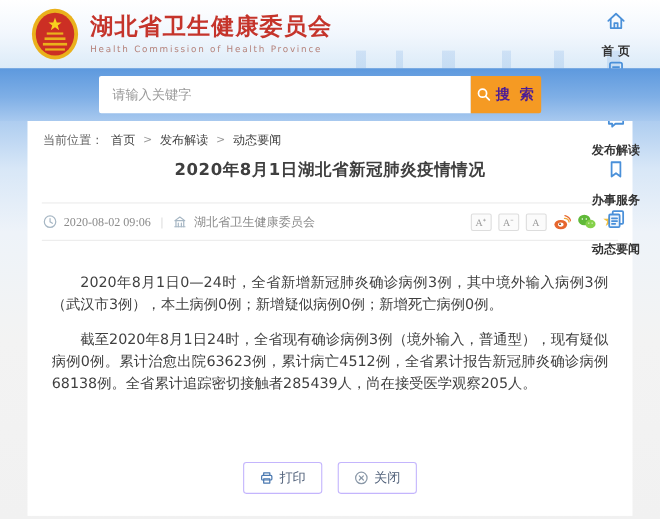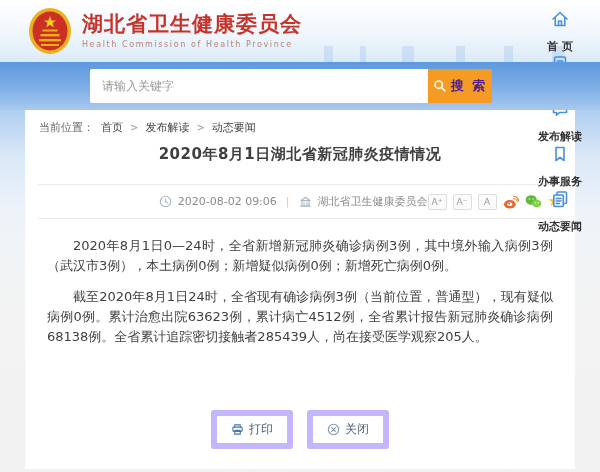--- a/index.html
+++ b/index.html
@@ -64,42 +64,42 @@
   }
   .breadcrumb .crumb { color:#444; cursor:pointer; }
   .breadcrumb .sep { color:#999; font-size:10px; }
   .article-title {
     margin-top:10px; text-align:center; font-size:15px; font-weight:600;
     color:#3f3f3f; letter-spacing:.5px;
   }
   .divider { border:none; border-top:1px solid #ececec; margin:0 13px; }
   .divider.d1 { margin-top:20px; }
   .meta-row {
-    display:flex; align-items:center; justify-content:flex-end;
-    padding:0 14px; height:33px; font-size:11px; color:#8a8a8a;
+    display:flex; align-items:center; justify-content:space-between;
+    padding:0 14px; height:33px; font-size:11px; color:#8a8a8a;font-family:Liberation Serif, serif;
   }
   .meta-left { display:flex; align-items:center; gap:6px; }
   .meta-pipe { color:#ccc; margin:0 3px; }
   .meta-right { display:flex; align-items:center; gap:6px; }
   .font-btn {
     width:19px; height:16px; border:1px solid #ddd; background:#fbfbfb;
     font-size:9px; color:#999; display:flex; align-items:center; justify-content:center;
     border-radius:2px; cursor:pointer;
   }
   .share-icon { cursor:pointer; display:flex; align-items:center; }
   .star-glyph { color:#f2c041; font-size:15px; line-height:1; cursor:pointer; }
   .article-body { padding:17px 22px 0 22px; font-size:13px; color:#3f3f3f; }
-  .article-body p { text-indent:2em; line-height:20px; margin-bottom:11px; text-align:justify; }
+  .article-body p { text-indent:2em; line-height:20px; margin-bottom:11px; text-align:justify;margin-top:12px; }
   .actions-row {
     position:absolute; bottom:20px; left:0; width:100%;
     display:flex; justify-content:center; gap:14px;
   }
   .action-btn {
     display:flex; align-items:center; gap:5px; padding:5px 14px;
-    background:#fff; border:6px solid #c4b5fd; border-radius:3px;
+    background:#fff; border:1px solid #c4b5fd; border-radius:3px;
     font-size:12px; color:#51617a; cursor:pointer;
     font-family:"DejaVu Sans","Liberation Sans",sans-serif;
   }
 </style>
 </head>
 <body>
 
 <div class="header">
   <div class="skyline"></div>
   <div class="logo-row">
@@ -245,21 +245,21 @@
         </svg>
       </span>
       <span class="star-glyph">★</span>
     </div>
   </div>
 
   <hr class="divider">
 
   <div class="article-body">
     <p>2020年8月1日0—24时，全省新增新冠肺炎确诊病例3例，其中境外输入病例3例（武汉市3例），本土病例0例；新增疑似病例0例；新增死亡病例0例。</p>
-    <p>截至2020年8月1日24时，全省现有确诊病例3例（当前位置，普通型），现有疑似病例0例。累计治愈出院63623例，累计病亡4512例，全省累计报告新冠肺炎确诊病例68138例。全省累计追踪密切接触者285439人，尚在接受医学观察205人。</p>
+    <p>截至2020年8月1日24时，全省现有确诊病例3例（境外输入，普通型），现有疑似病例0例。累计治愈出院63623例，累计病亡4512例，全省累计报告新冠肺炎确诊病例68138例。全省累计追踪密切接触者285439人，尚在接受医学观察205人。</p>
   </div>
 
   <div class="actions-row">
     <button class="action-btn">
       <span style="display:flex;">
         <svg width="13" height="13" viewBox="0 0 14 14" fill="none" stroke="#4a78b0" stroke-width="1.2" stroke-linecap="round" stroke-linejoin="round">
           <path d="M4 4.5 V2 H10 V4.5"></path>
             <rect x="2" y="4.5" width="10" height="4.5" rx="1"></rect>
             <rect x="4" y="8" width="6" height="4"></rect>
         </svg>

